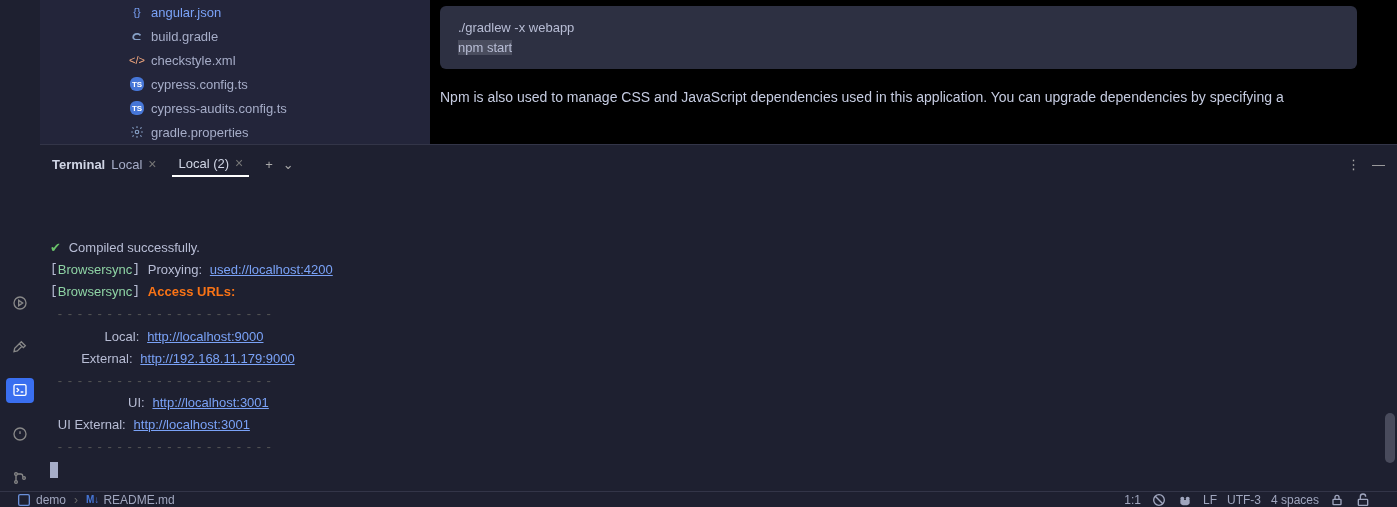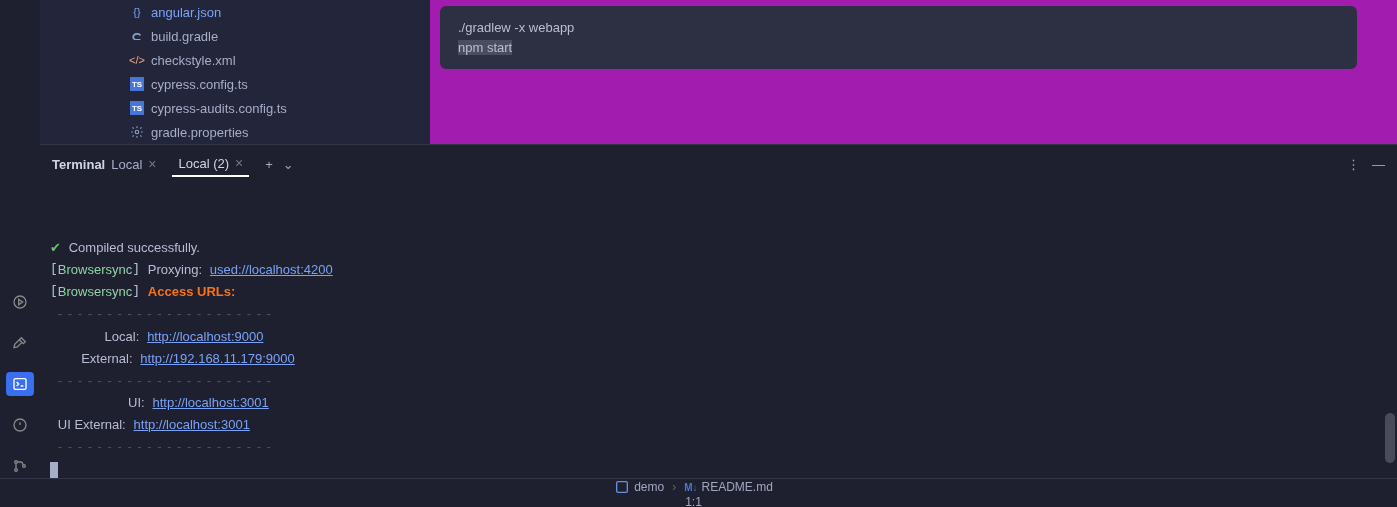--- a/index.html
+++ b/index.html
@@ -11,23 +11,23 @@
 .activity-bar .ab-icon:not(.active) { color:#888; }
 .workspace { flex:1; display:flex; flex-direction:column; min-width:0; }
 .upper { display:flex; height:145px; }
 .sidebar { width:390px; background:#23253a; padding-left:90px; font-size:13px; overflow:hidden; }
 .file-row { display:flex; align-items:center; height:24px; gap:7px; cursor:pointer; }
 .file-row.selected { color:#7aa2f7; }
 .file-row .fi { width:14px; height:14px; display:flex; align-items:center; justify-content:center; font-size:11px; }
 .file-row .fi.curly { color:#7aa2f7; }
 .file-row .fi.elephant { color:#87a1c7; }
 .file-row .fi.tag { color:#f5a97f; }
-.file-row .fi.ts { background:#4676d7; color:#fff; font-size:8px; border-radius:0; font-weight:bold; padding:1px 2px; }
+.file-row .fi.ts { background:#4676d7; color:#fff; font-size:8px; border-radius:6px; font-weight:bold; padding:1px 2px; }
 .file-row .fi.gear { color:#87a1c7; }
-.editor { flex:1; background:#a21caf; padding:0 40px 0 10px; overflow:hidden; }
+.editor { flex:1; background:#000000; padding:0 40px 0 10px; overflow:hidden; }
 .code-block { background:#2d3042; border-radius:6px; padding:12px 18px; font-family:'JetBrains Mono','Consolas',monospace; font-size:13px; color:#b8bdd5; margin-top:6px; line-height:1.5; }
 .code-block .hl { background:#4a4d5e; }
 .prose { font-size:14px; color:#c5cbe0; margin-top:18px; line-height:1.5; }
 .terminal-panel { flex:1; background:#1e2030; display:flex; flex-direction:column; border-top:1px solid #333548; }
 .term-tabs { height:38px; display:flex; align-items:center; padding:0 12px; font-size:13px; }
 .term-tabs .tab-label { font-weight:600; color:#d0d5e5; }
 .term-tabs .ttab { display:flex; align-items:center; gap:6px; padding:0 6px; cursor:pointer; margin-right:10px; }
 .term-tabs .ttab.active { border-bottom:2px solid #ffffff; padding-bottom:4px; margin-bottom:-4px; color:#d0d5e5; }
 .term-tabs .close-x { color:#777; font-size:14px; }
 .term-tabs .plus { margin-left:6px; color:#aaa; cursor:pointer; }
@@ -35,21 +35,21 @@
 .term-tabs .spacer { flex:1; }
 .term-tabs .more, .term-tabs .min { cursor:pointer; color:#aaa; margin-left:12px; }
 .term-output { flex:1; padding:10px 10px 0 10px; font-family:'JetBrains Mono','Consolas',monospace; font-size:13px; color:#b8bdd5; line-height:1.7; white-space:pre; overflow:hidden; position:relative; }
 .check { color:#6ac26a; }
 .bsync { color:#8fd4a5; }
 .url { color:#7aa2f7; text-decoration:underline; cursor:pointer; }
 .bold { font-weight:bold; color:#f97316; }
 .dash-line { color:#555; letter-spacing:1px; }
 .cursor-block { display:inline-block; width:8px; height:16px; background:#a6adc8; vertical-align:middle; }
 .term-scrollbar { position:absolute; right:2px; top:230px; width:10px; height:50px; background:#494b5c; border-radius:5px; }
-.status-bar { height:29px; background:#1e2030; border-top:1px solid #333548; display:flex; align-items:center; font-size:12px; padding:0 16px; color:#a0a6be;flex-direction:column; }
+.status-bar { height:16px; background:#1e2030; border-top:1px solid #333548; display:flex; align-items:center; font-size:12px; padding:0 16px; color:#a0a6be; }
 .status-bar .sb-item { display:flex; align-items:center; gap:4px; margin-right:10px; cursor:pointer; }
 .status-bar .spacer { flex:1; }
 .bc-sep { margin:0 4px; color:#666; }
 .md-icon { color:#4676d7; font-size:10px; font-weight:bold; }
 svg { width:16px; height:16px; }
 </style>
 </head>
 <body>
 
 <div class="main-area">
@@ -122,20 +122,21 @@
               </svg>
             </span>
             <span>gradle.properties</span>
           </div>
       </div>
       <div class="editor">
         <div class="code-block">
           <div>./gradlew -x webapp</div>
           <span class="hl">npm start</span>
         </div>
+        <div class="prose">Npm is also used to manage CSS and JavaScript dependencies used in this application. You can upgrade dependencies by specifying a</div>
       </div>
     </div>
 
     <div class="terminal-panel">
       <div class="term-tabs">
         <span class="tab-label">Terminal</span>
         <div class="ttab">
             <span>Local</span>
             <span class="close-x">×</span>
           </div>

